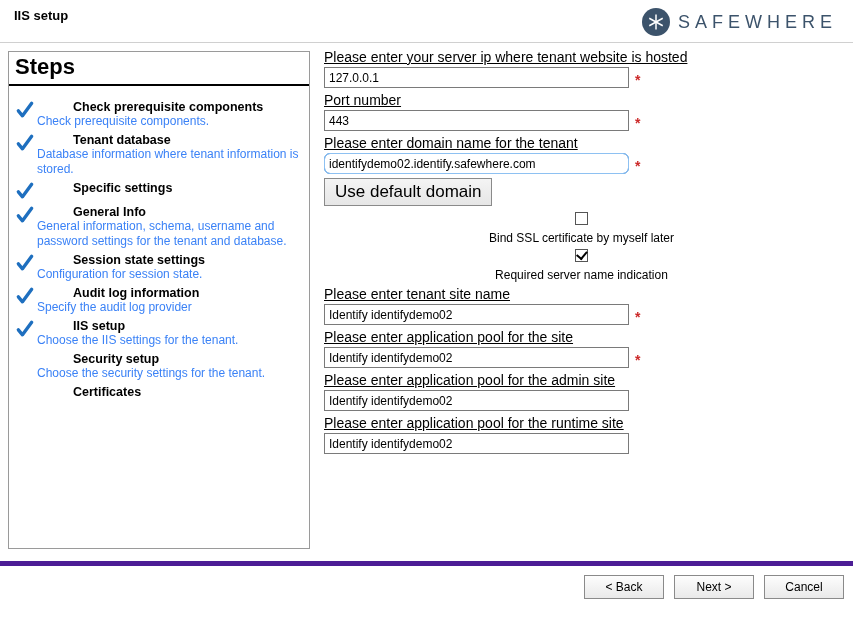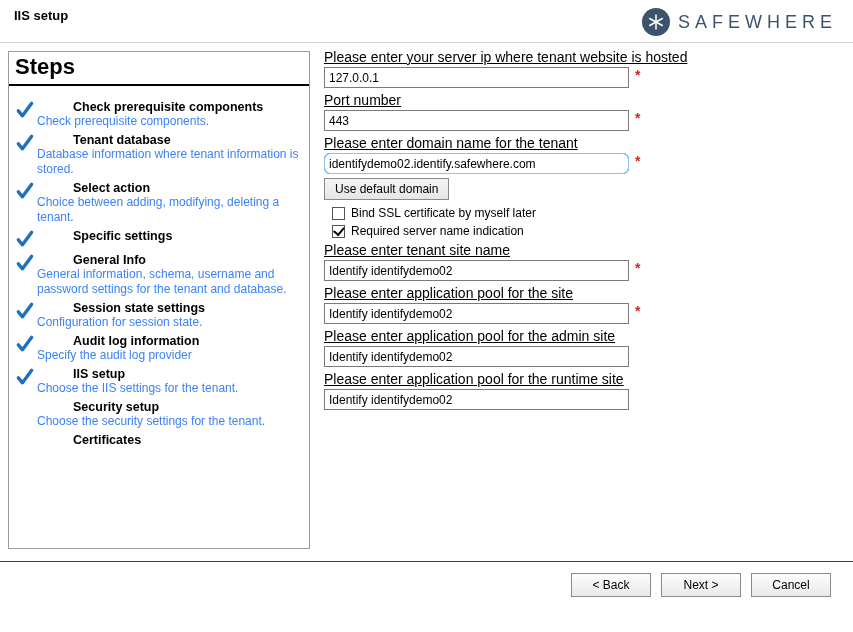--- a/index.html
+++ b/index.html
@@ -75,69 +75,70 @@
   .step-content { flex: 1; }
   .step-name { font-weight: bold; font-size: 12.5px; margin-left: 36px; }
   .step-desc { font-size: 12px; color: #3b82f6; line-height: 1.25; }
   .form-panel {
     flex: 1;
     padding: 6px 14px 0 14px;
     overflow: hidden;
   }
   .form-row { margin-bottom: 4px; }
   .lbl { font-size: 14px; margin-bottom: 2px; display:block;text-decoration:underline; }
-  .field-line { display:flex; align-items:flex-start; gap:6px; }
+  .field-line { display:flex; align-items:flex-end; gap:6px; }
   .txt {
     width: 305px;
     height: 21px;
     border: 1px solid #7a7a7a;
     padding: 2px 4px;
     font-size: 12px;
     font-family: inherit;
     background:#fff;
   }
   .txt.selected { border-color:#2a7fd5; outline:1px solid #8ec1f2; outline-offset:-1px;border-radius:6px;}
   .req { color:#cc2a2a; font-size:14px; font-weight:bold; }
   .btn-default {
     background: linear-gradient(#f4f4f4,#e6e6e6);
     border: 1px solid #8a8a8a;
     padding: 3px 10px;
-    font-size: 12px;
+    font-size: 17px;
     font-family: inherit;
     cursor: pointer;
   }
   .chkbox {
     display:flex;
     align-items:center;
     gap:6px;
     font-size:12px;
-    margin: 4px 8px;
+    margin: 4px 16px;
+    flex-direction: column;
   }
   .cb {
     width:13px;height:13px;
     border:1px solid #555;
     background:#fff;
     display:flex;align-items:center;justify-content:center;
     flex-shrink:0;
   }
   .cb.checked::after {
     content:"";
     width:8px;height:5px;
     border-left:2px solid #000;
     border-bottom:2px solid #000;
     transform:rotate(-50deg) translate(1px,-1px);
   }
   .footer {
     height: 46px;
-    border-top: 1px solid #4c1d95;
+    border-top: 5px solid #4c1d95;
     display:flex;
     justify-content:flex-end;
     align-items:center;
     gap:10px;
-    padding-right: 22px;
+    padding-right: 9px;
   }
   .wbtn {
     min-width: 80px;
     height: 24px;
     background: linear-gradient(#fdfdfd,#e9e9e9);
     border:1px solid #8a8a8a;
     font-size:12px;
     font-family:inherit;
     cursor:pointer;
     padding: 0 10px;
@@ -188,31 +189,20 @@
             <div class="step-desc">Database information where tenant information is stored.</div>
           </div>
         </div>
         <div class="step">
           <div class="chk">
             <svg width="20" height="20" viewBox="0 0 24 24">
               <path d="M4 13 L9 19 L20 4" fill="none" stroke="#1e6fbf" stroke-width="4" stroke-linecap="round" stroke-linejoin="round"></path>
             </svg>
           </div>
           <div class="step-content">
-            <div class="step-name">Select action</div>
-            <div class="step-desc">Choice between adding, modifying, deleting a tenant.</div>
-          </div>
-        </div>
-        <div class="step">
-          <div class="chk">
-            <svg width="20" height="20" viewBox="0 0 24 24">
-              <path d="M4 13 L9 19 L20 4" fill="none" stroke="#1e6fbf" stroke-width="4" stroke-linecap="round" stroke-linejoin="round"></path>
-            </svg>
-          </div>
-          <div class="step-content">
             <div class="step-name">Specific settings</div>
           </div>
         </div>
         <div class="step">
           <div class="chk">
             <svg width="20" height="20" viewBox="0 0 24 24">
               <path d="M4 13 L9 19 L20 4" fill="none" stroke="#1e6fbf" stroke-width="4" stroke-linecap="round" stroke-linejoin="round"></path>
             </svg>
           </div>
           <div class="step-content">

